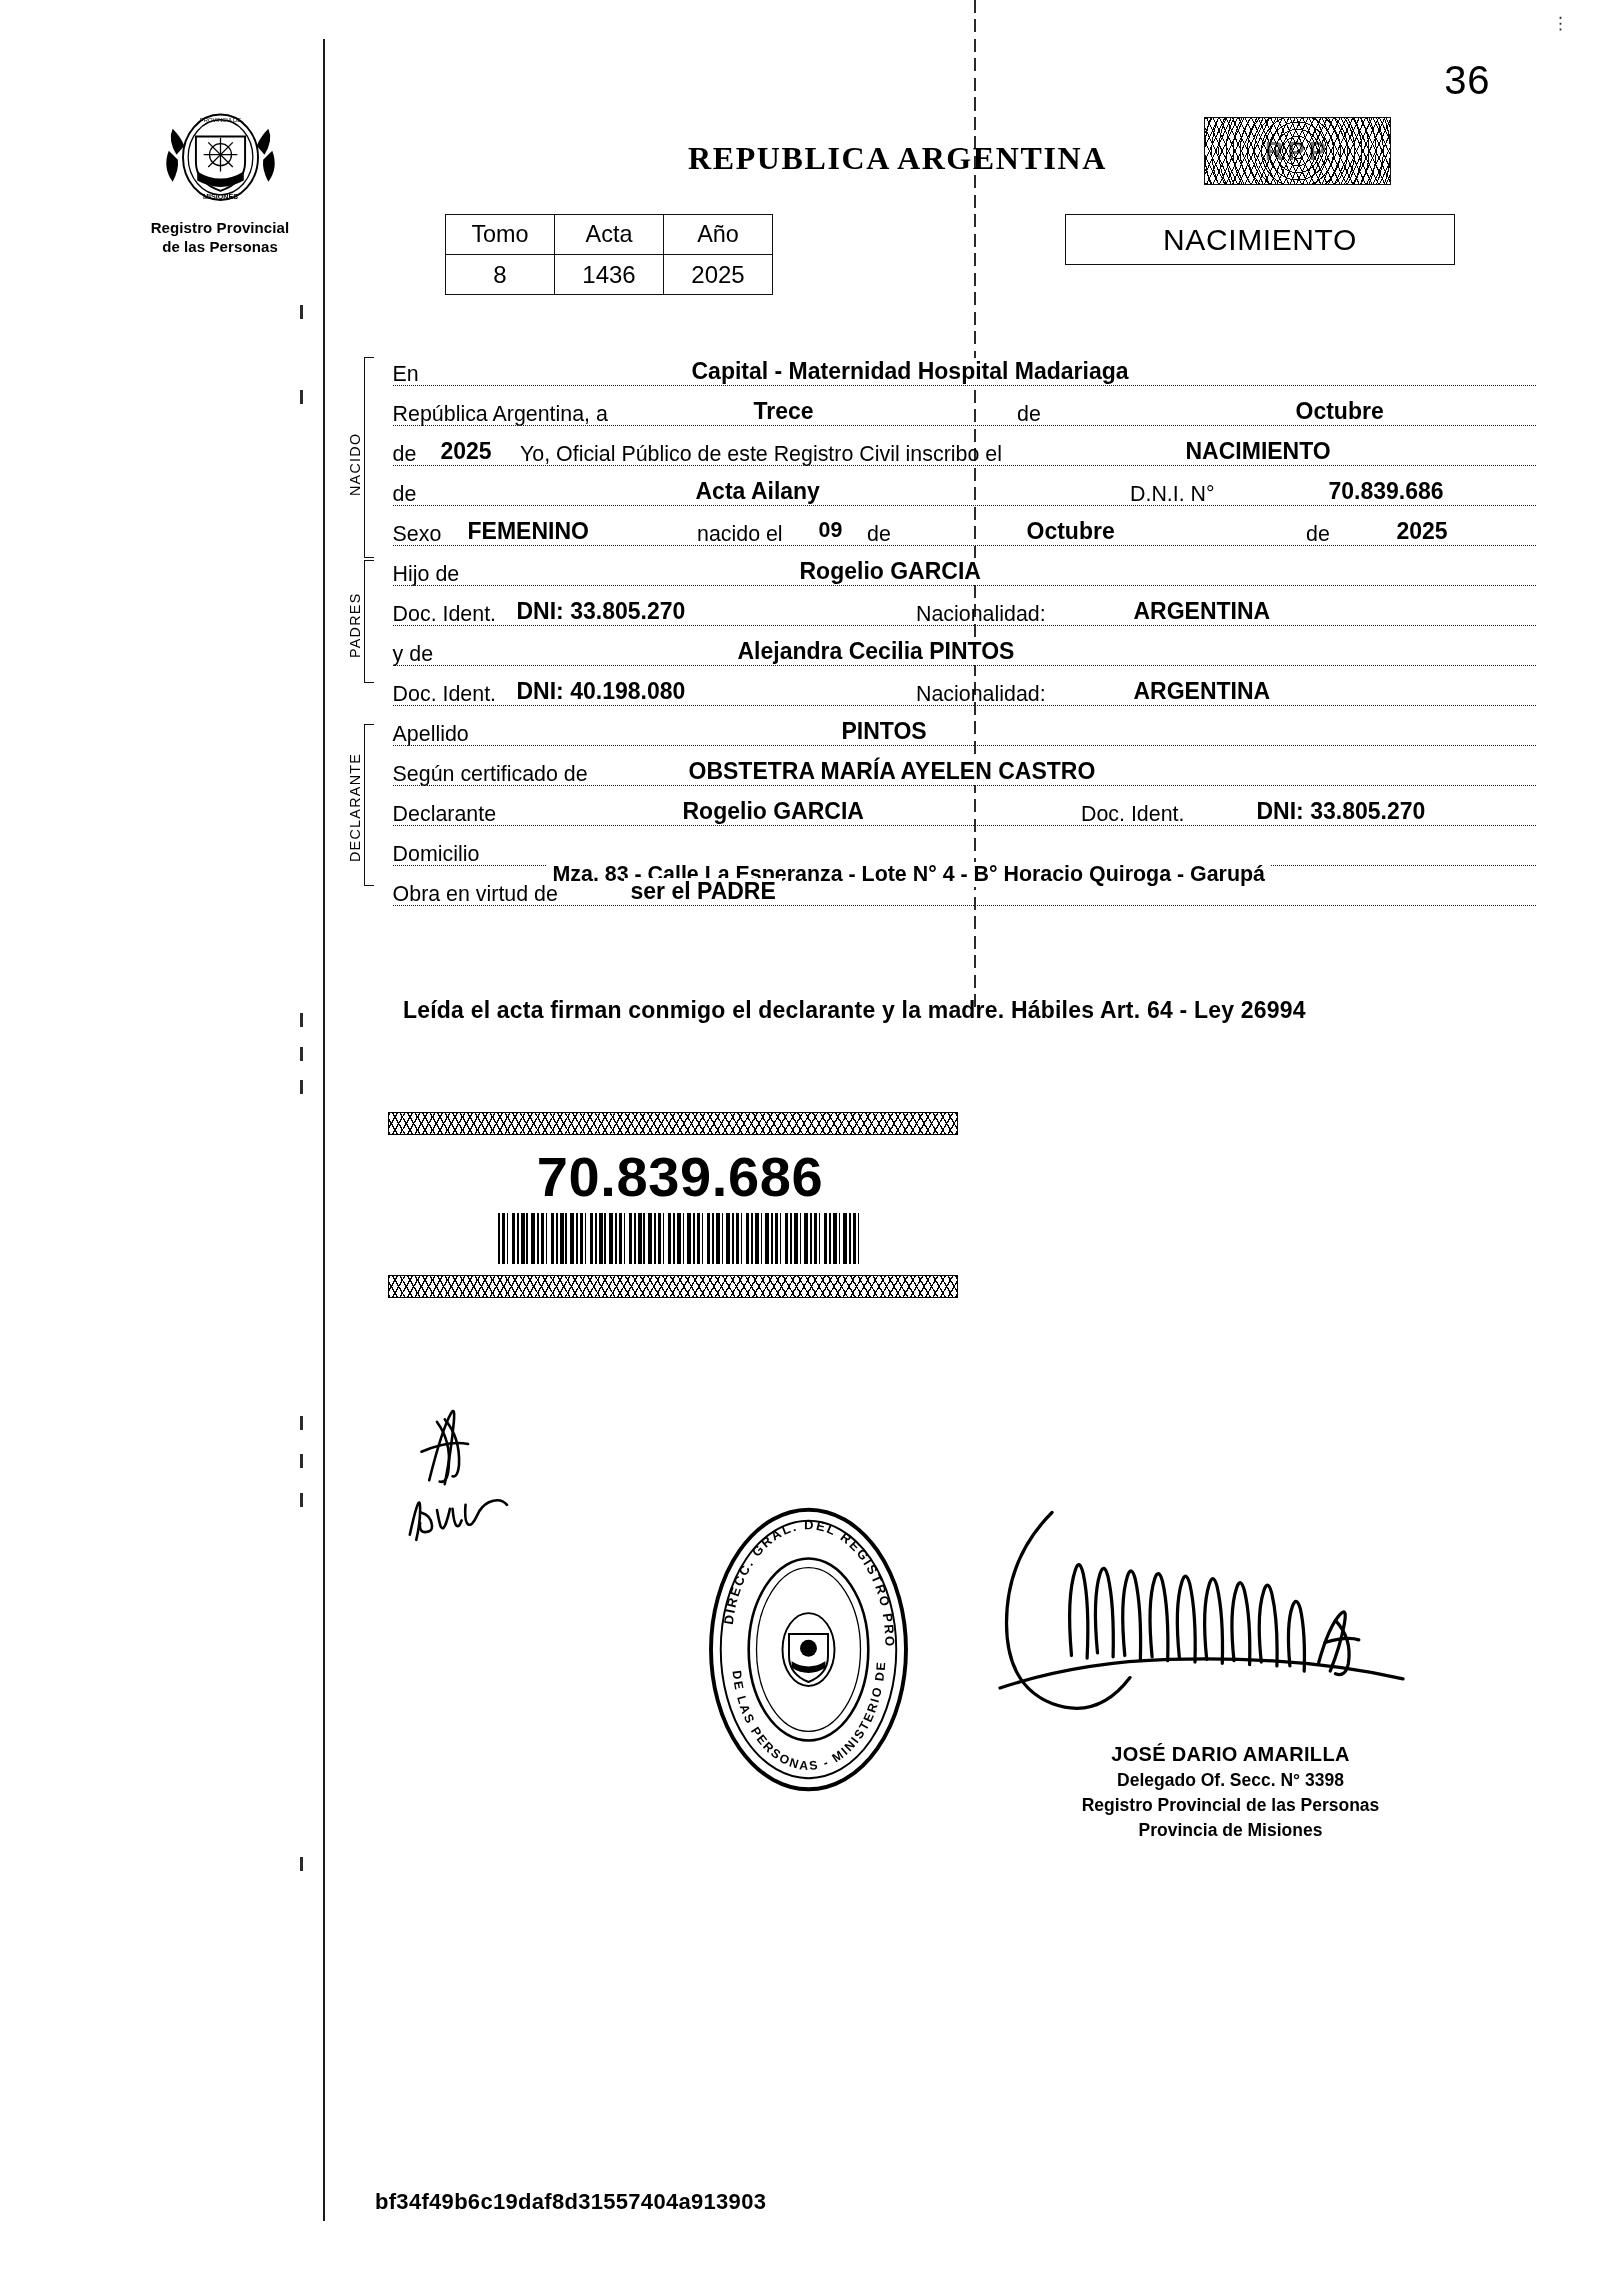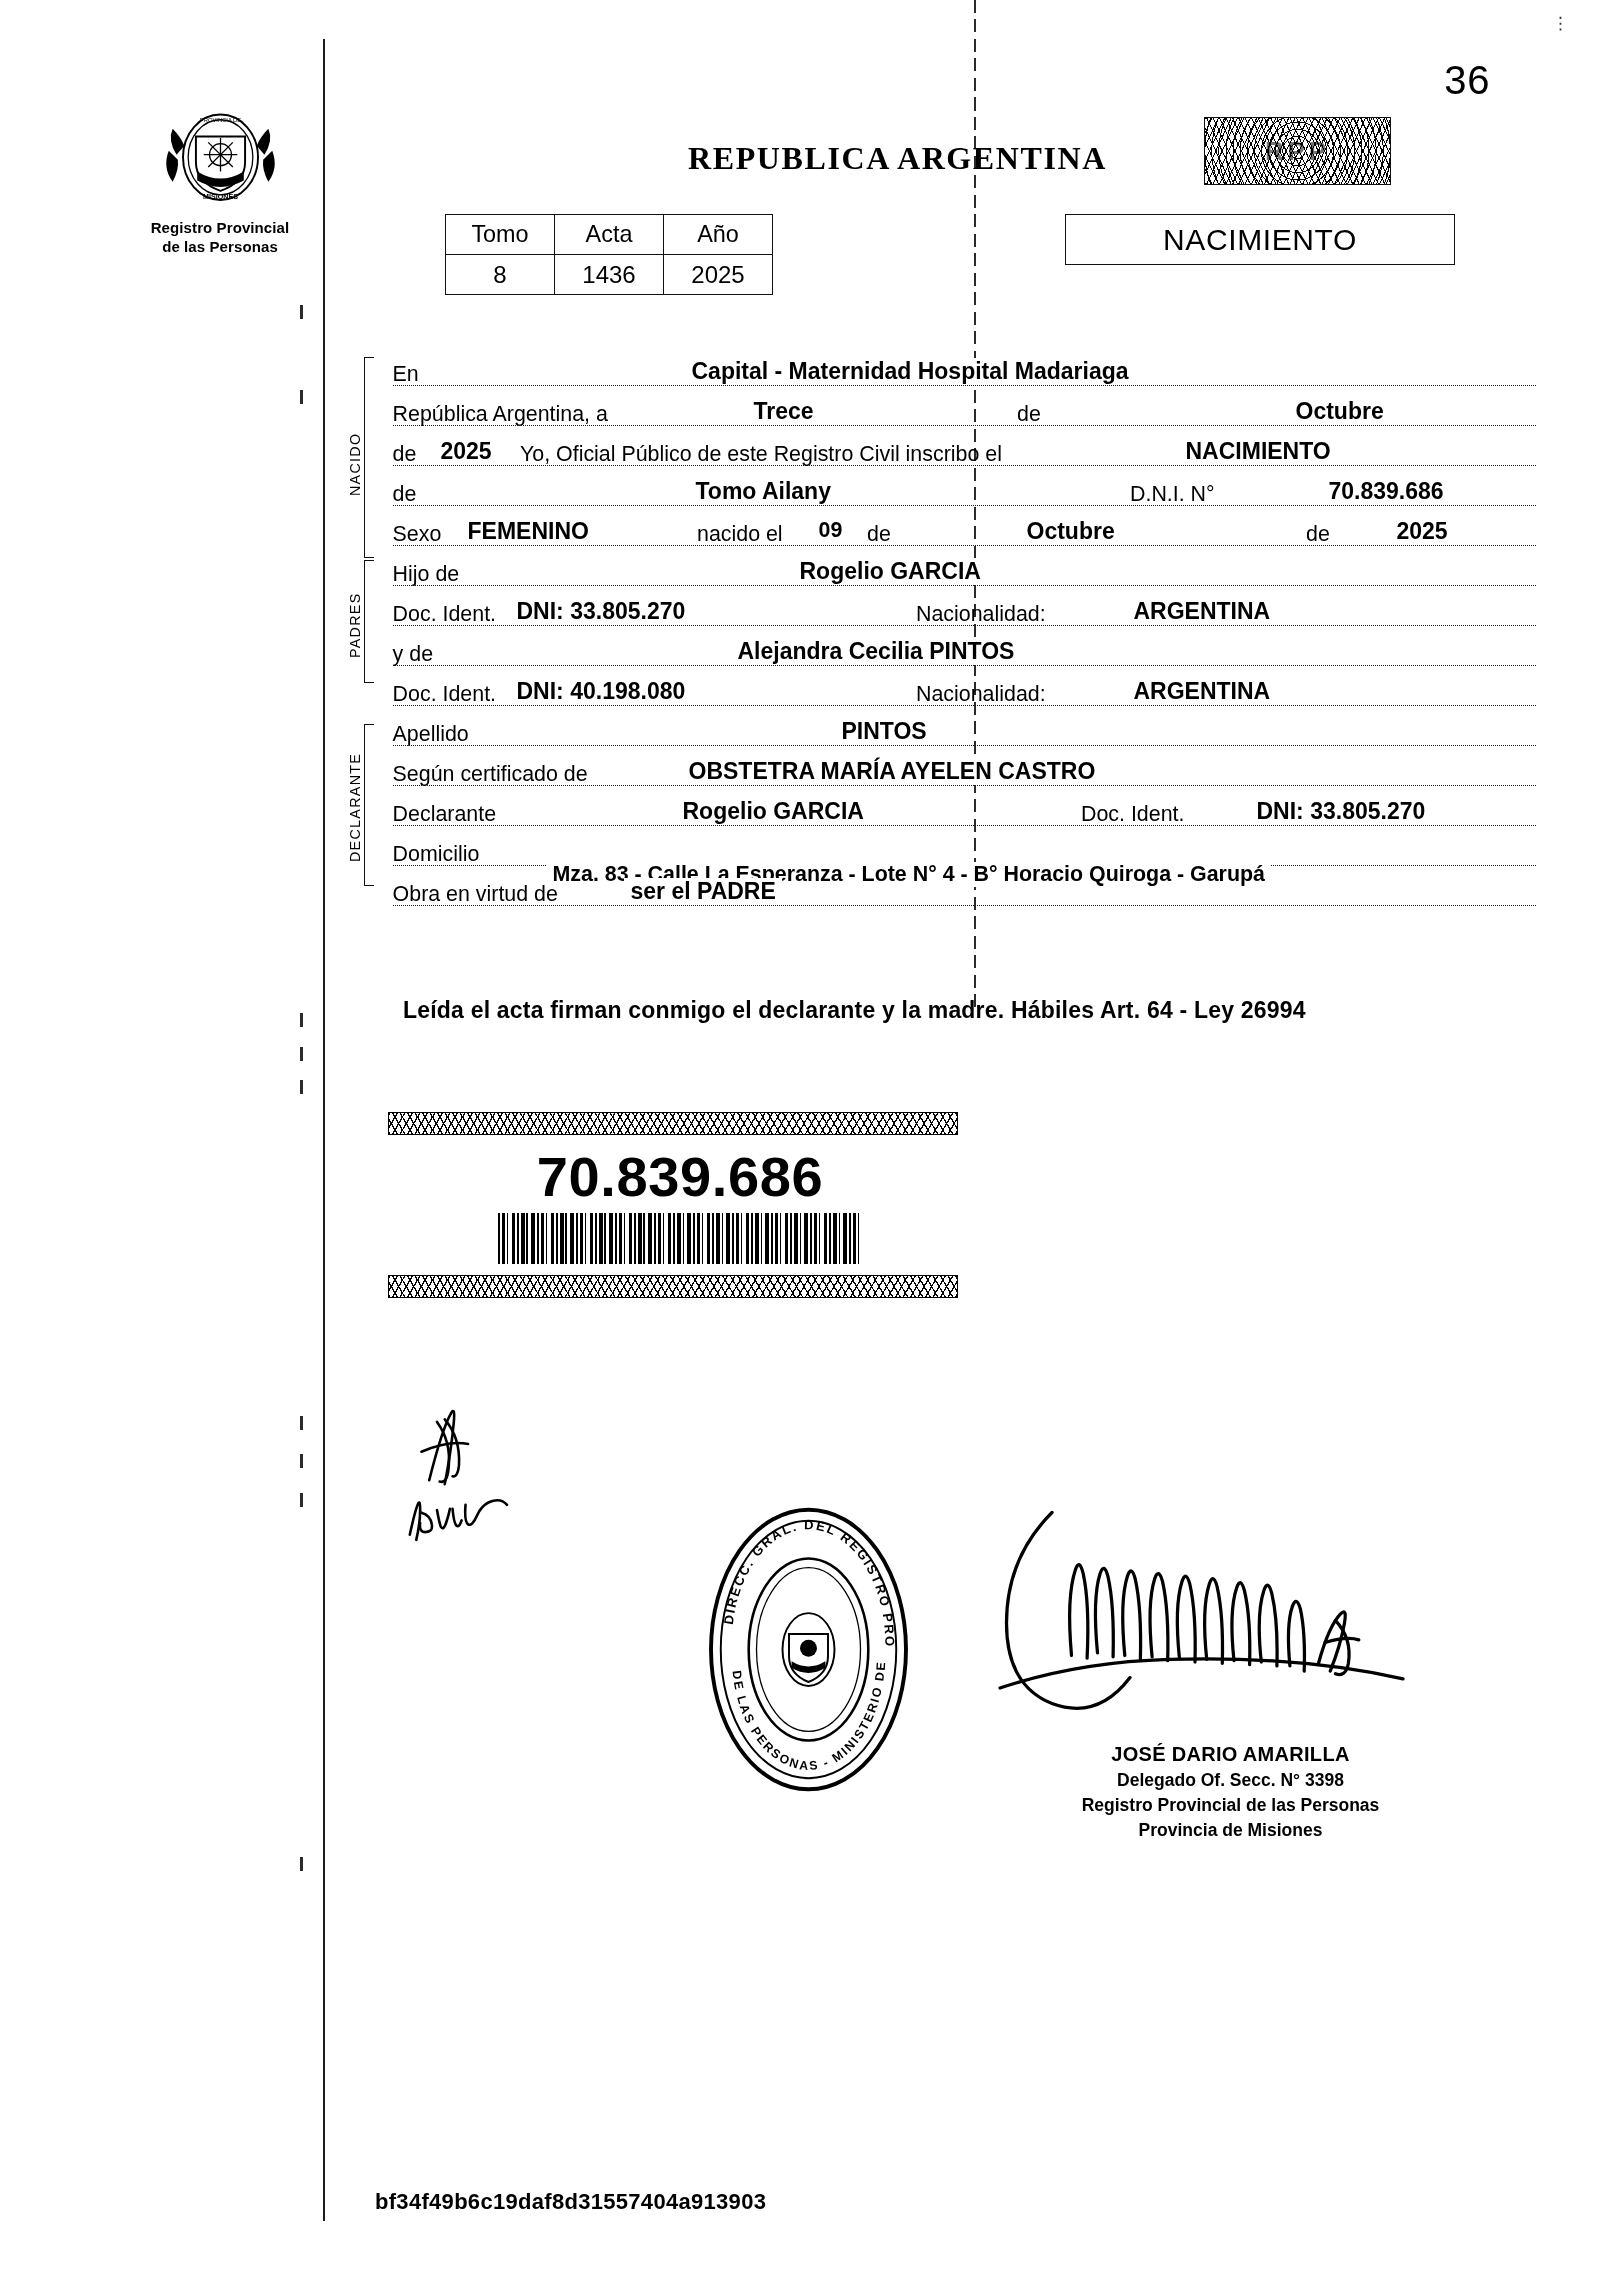--- a/index.html
+++ b/index.html
@@ -382,21 +382,21 @@
     <span class="lbl">de</span>
     <span class="dots"></span>
     <span class="fill" style="left:70px;">2025</span>
     <span class="lbl2" style="left:156px;">Yo, Oficial Público de este Registro Civil inscribo el</span>
     <span class="fill" style="left:815px;">NACIMIENTO</span>
   </div>
 
   <div class="row">
     <span class="lbl">de</span>
     <span class="dots"></span>
-    <span class="fill" style="left:325px;">Tomo Ailany</span>
+    <span class="fill" style="left:325px;">Acta Ailany</span>
     <span class="lbl2" style="left:766px;">D.N.I. N°</span>
     <span class="fill" style="left:958px;">70.839.686</span>
   </div>
 
   <div class="row">
     <span class="lbl">Sexo</span>
     <span class="dots"></span>
     <span class="fill" style="left:97px;">FEMENINO</span>
     <span class="lbl2" style="left:333px;">nacido el</span>
     <span class="fill sm" style="left:448px;">09</span>

